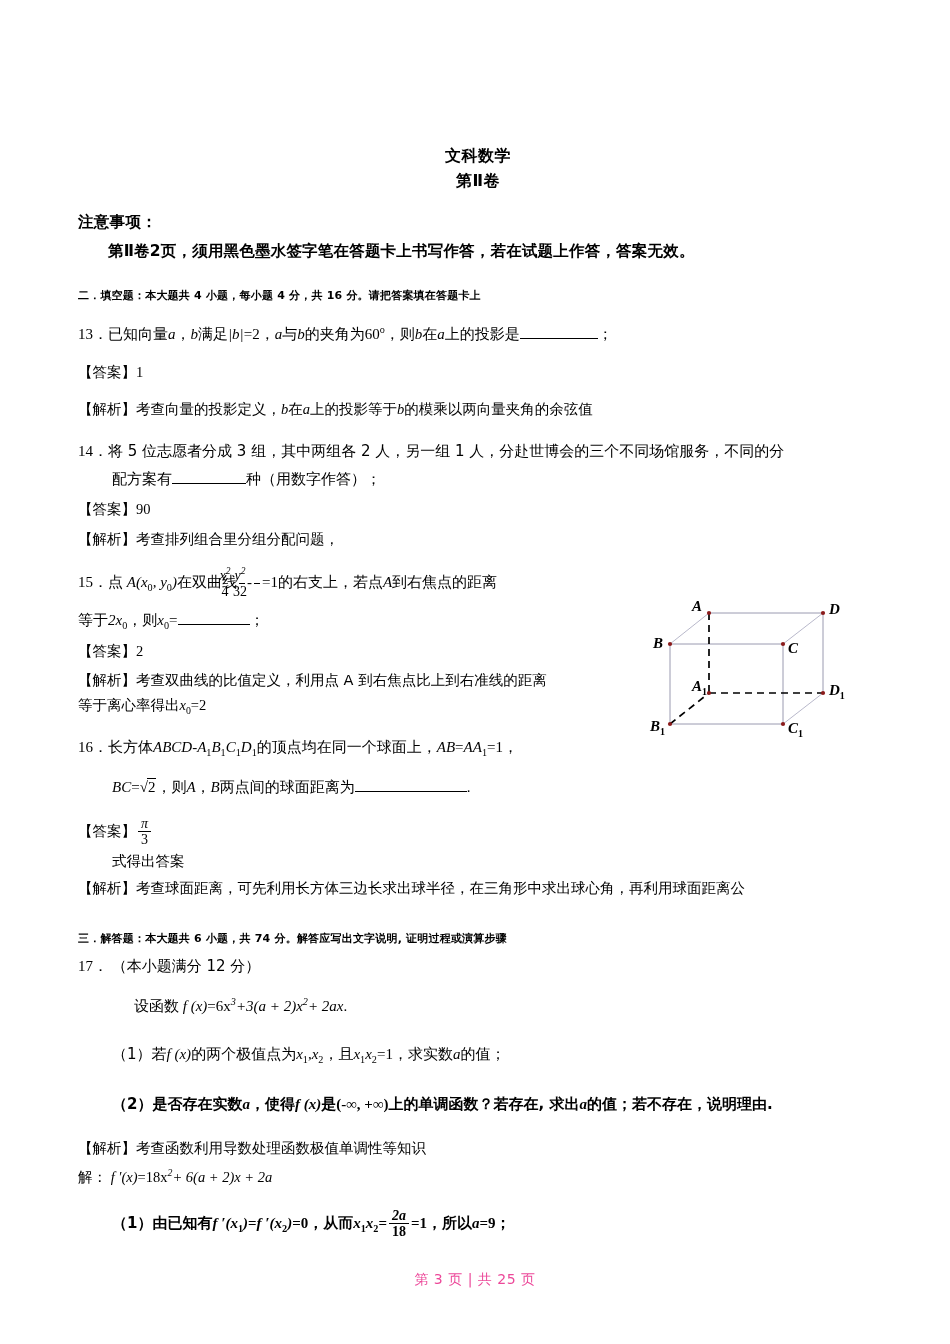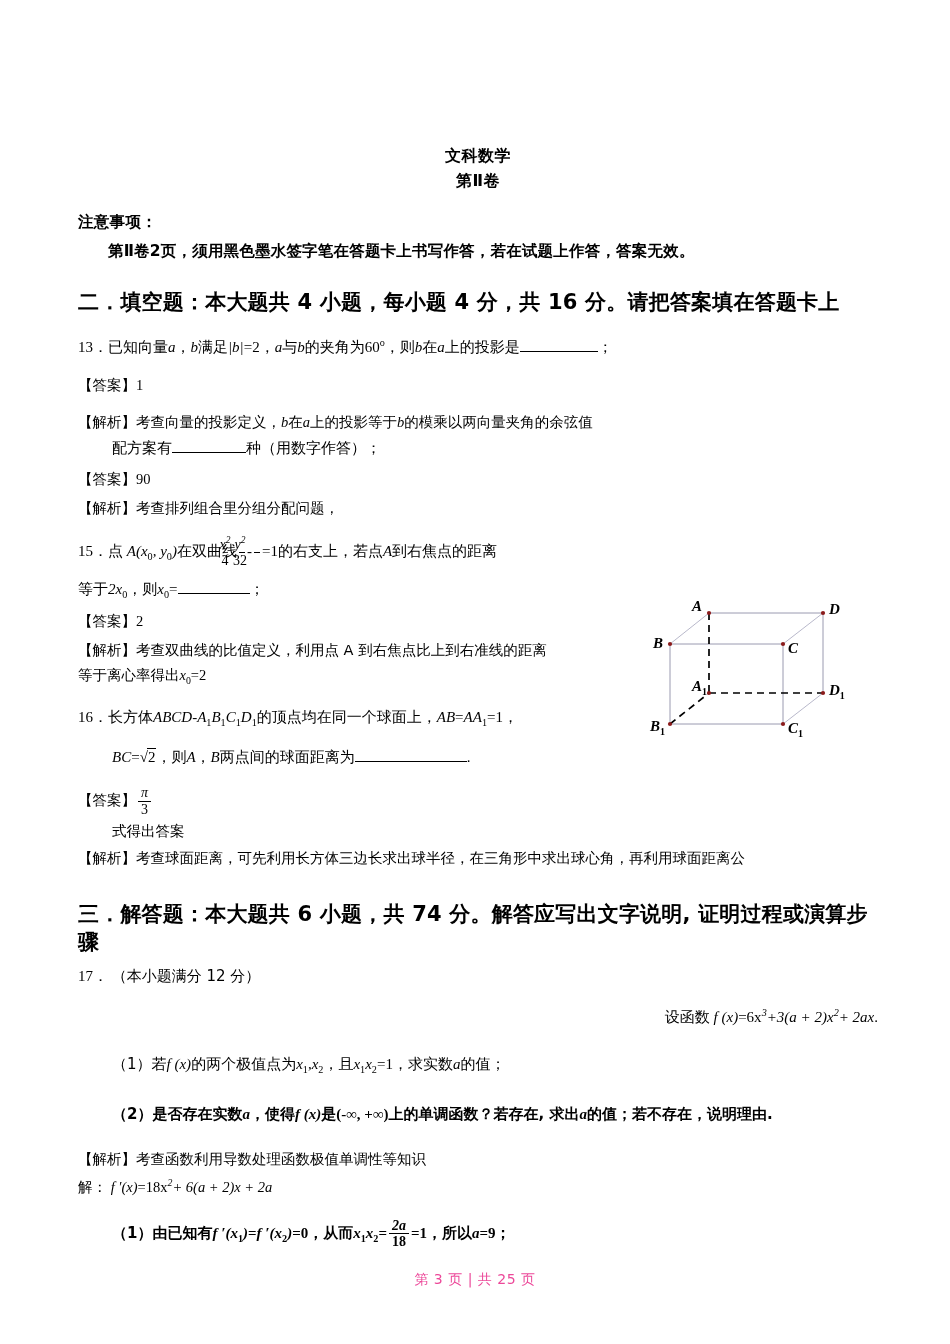--- a/index.html
+++ b/index.html
@@ -59,40 +59,40 @@
   }
   .note-body {
     font-size: 15.5px;
     font-weight: bold;
     margin-top: 8px;
     text-indent: 30px;
     letter-spacing: .2px;
   }
 
   .sec-head {
-    font-size: 21px;
+    font-size: 11px;
     font-weight: bold;
     margin-top: 26px;
     letter-spacing: .2px;
   }
 
   .q {
     font-size: 15px;
     margin-top: 18px;
     line-height: 1.7;
   }
   .q.tight { margin-top: 10px; }
   .ans {
     font-size: 14.5px;
     margin-top: 14px;
     line-height: 1.6;
   }
   .ans.tight { margin-top: 6px; }
   .indent-1 { padding-left: 34px; }
-  .indent-2 { padding-left: 56px; text-align: right; }
+  .indent-2 { padding-left: 56px; }
   .hang { padding-left: 34px; text-indent: -34px; }
 
   
   .blank {
     display: inline-block;
     border-bottom: 1px solid #000;
     vertical-align: baseline;
   }
   .blank.w1 { width: 78px; }
   .blank.w2 { width: 74px; }
@@ -164,20 +164,23 @@
     <div class="q hang">
       <span class="serif">13．</span><span class="cn">已知向量</span><span class="it">a</span><span class="cn">，</span><span class="it">b</span><span class="cn">满足</span><span class="it">|b|</span><span class="serif">=2</span><span class="cn">，</span><span class="it">a</span><span class="cn">与</span><span class="it">b</span><span class="cn">的夹角为</span><span class="serif">60</span><sup class="pl">o</sup><span class="cn">，则</span><span class="it">b</span><span class="cn">在</span><span class="it">a</span><span class="cn">上的投影是</span><span class="blank w1"></span><span class="cn">；</span>
     </div>
     <div class="ans">
       <span class="cn">【答案】</span><span class="serif">1</span>
     </div>
     <div class="ans">
       <span class="cn">【解析】</span><span class="cn">考查向量的投影定义，</span><span class="it">b</span><span class="cn">在</span><span class="it">a</span><span class="cn">上的投影等于</span><span class="it">b</span><span class="cn">的模乘以两向量夹角的余弦值</span>
     </div>
 
+    <div class="q hang">
+      <span class="serif">14．</span><span class="cn">将 5 位志愿者分成 3 组，其中两组各 2 人，另一组 1 人，分赴世博会的三个不同场馆服务，不同的分</span>
+    </div>
     <div class="q tight indent-1" style="margin-top:2px;">
       <span class="cn">配方案有</span><span class="blank w2"></span><span class="cn">种（用数字作答）；</span>
     </div>
     <div class="ans tight">
       <span class="cn">【答案】</span><span class="serif">90</span>
     </div>
     <div class="ans tight">
       <span class="cn">【解析】</span><span class="cn">考查排列组合里分组分配问题，</span>
     </div>
 

